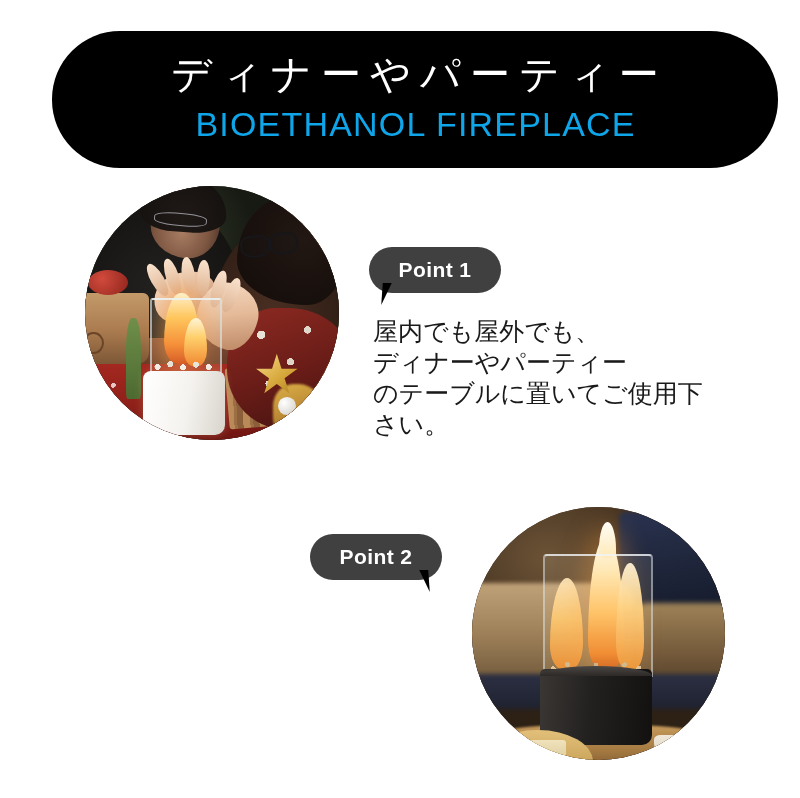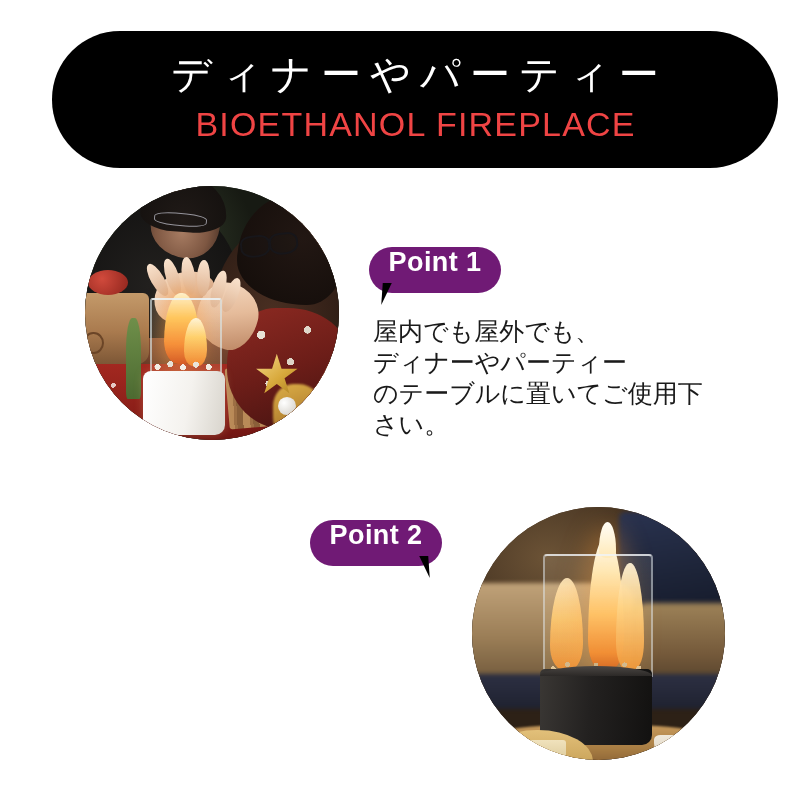--- a/index.html
+++ b/index.html
@@ -39,21 +39,21 @@
   .header-title-jp {
     color: #ffffff;
     font-size: 40px;
     font-weight: 500;
     letter-spacing: 9px;
     line-height: 1.1;
     text-indent: 9px;
     white-space: nowrap;
   }
   .header-title-en {
-    color: #ef4444;
+    color: #0ea5e9;
     font-size: 34px;
     font-weight: 400;
     letter-spacing: 1.2px;
     line-height: 1.15;
     margin-top: 9px;
     text-indent: 1.2px;
     white-space: nowrap;
   }
 
   
@@ -464,28 +464,28 @@
     width: 20%; height: 8%;
     background:
       radial-gradient(circle 5px at 22% 50%, #7d9236 0 62%, transparent 64%),
       radial-gradient(circle 5px at 54% 42%, #8fa142 0 62%, transparent 64%),
       radial-gradient(circle 5px at 84% 52%, #6f8530 0 62%, transparent 64%);
   }
 
   
   .point-badge {
     position: absolute;
-    background: #701a75;
+    background: #404040;
     border-radius: 24px;
     color: #ffffff;
-    font-size: 27px;
+    font-size: 21px;
     font-weight: 700;
     letter-spacing: .4px;
     display: flex;
-    align-items: flex-start;
+    align-items: center;
     justify-content: center;
     box-sizing: border-box;
   }
   .point-badge .tail {
     position: absolute;
     width: 0; height: 0;
     border-style: solid;
   }
   #badge-one {
     left: 369px;
@@ -495,21 +495,21 @@
   }
   #badge-one .tail {
     left: 13px;
     top: 36px;
     border-width: 0 13px 22px 9px;
     border-color: transparent transparent transparent #000000;
     transform: skewX(-4deg);
   }
   #badge-two {
     left: 310px;
-    top: 520px;
+    top: 534px;
     width: 132px;
     height: 46px;
   }
   #badge-two .tail {
     right: 13px;
     top: 36px;
     border-width: 0 9px 22px 13px;
     border-color: transparent #000000 transparent transparent;
     transform: skewX(4deg);
   }

